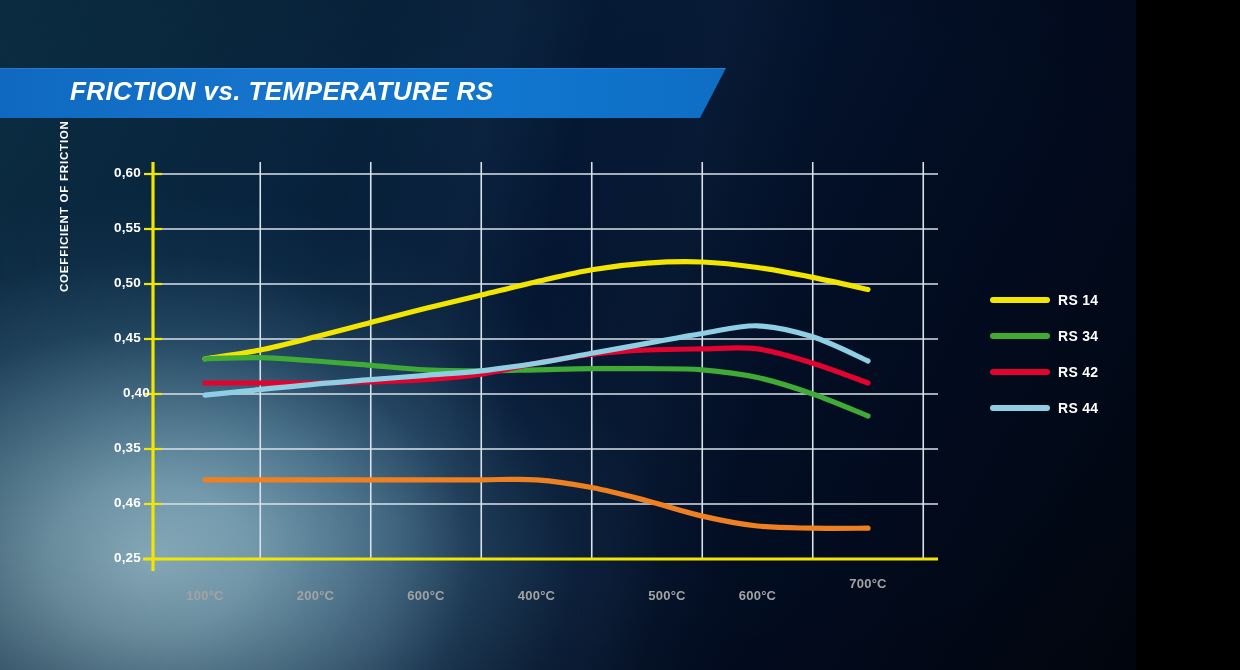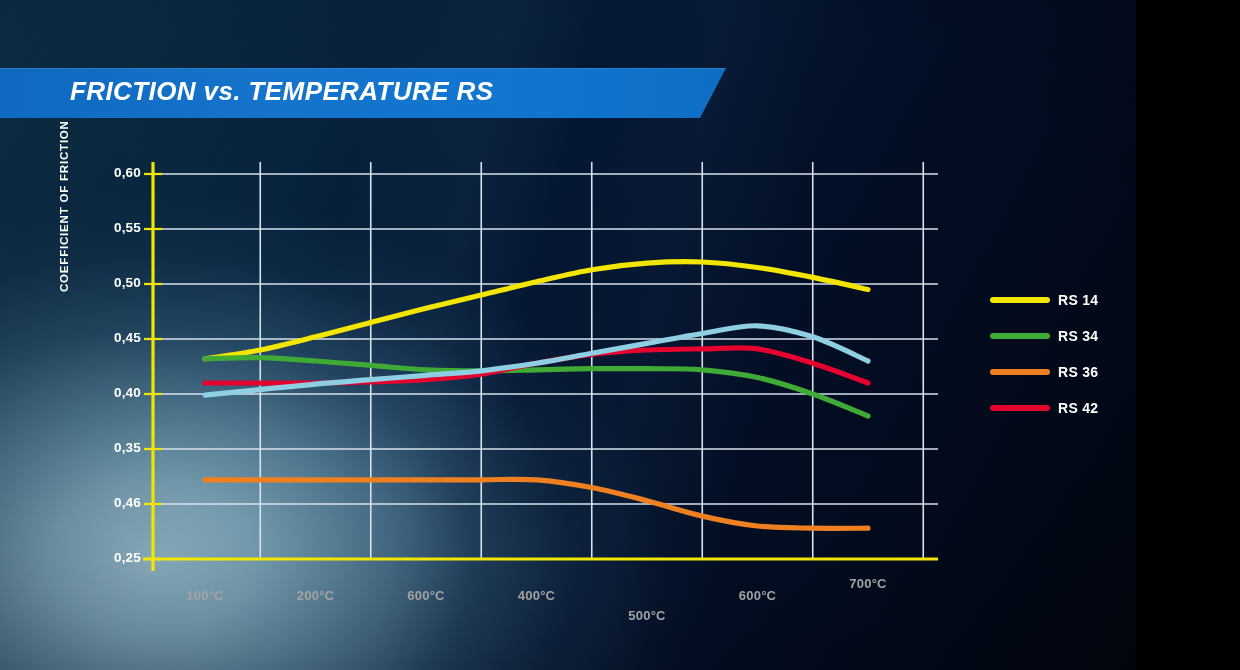--- a/index.html
+++ b/index.html
@@ -180,47 +180,47 @@
         <path d="M 205.00 395.10 C 214.21 394.18, 241.83 391.43, 260.25 389.60 C 278.67 387.77, 297.08 385.75, 315.50 384.10 C 333.92 382.45, 352.33 381.17, 370.75 379.70 C 389.17 378.23, 407.58 376.77, 426.00 375.30 C 444.42 373.83, 462.83 372.92, 481.25 370.90 C 499.67 368.88, 518.08 366.13, 536.50 363.20 C 554.92 360.27, 573.33 356.60, 591.75 353.30 C 610.17 350.00, 628.58 346.70, 647.00 343.40 C 665.42 340.10, 683.83 336.43, 702.25 333.50 C 720.67 330.57, 739.08 325.25, 757.50 325.80 C 775.92 326.35, 794.33 330.93, 812.75 336.80 C 831.17 342.67, 858.79 356.97, 868.00 361.00" fill="none" stroke="#8fcfe4" stroke-width="5.2" stroke-linecap="round" stroke-linejoin="round"></path>
       </g>
   </svg>
 
   <div class="ylabel">COEFFICIENT OF FRICTION</div>
   <div id="ytick-group">
       <div class="ytick" style="left: 95px; top: 165px;">0,60</div>
       <div class="ytick" style="left: 95px; top: 220px;">0,55</div>
       <div class="ytick" style="left: 95px; top: 275px;">0,50</div>
       <div class="ytick" style="left: 95px; top: 330px;">0,45</div>
-      <div class="ytick" style="left: 95px; top: 385px; text-align: right;">0,40</div>
+      <div class="ytick" style="left: 104px; top: 385px; text-align: right;">0,40</div>
       <div class="ytick" style="left: 95px; top: 440px;">0,35</div>
       <div class="ytick" style="left: 95px; top: 495px;">0,46</div>
       <div class="ytick" style="left: 95px; top: 550px;">0,25</div>
     </div>
   <div id="xtick-group">
       <div class="xtick" style="left: 165px; top: 588px;">100°C</div>
       <div class="xtick" style="left: 275.5px; top: 588px;">200°C</div>
       <div class="xtick" style="left: 386px; top: 588px;">600°C</div>
       <div class="xtick" style="left: 496.5px; top: 588px;">400°C</div>
-      <div class="xtick" style="left: 607px; top: 588px; margin-top: 20px;">500°C</div>
+      <div class="xtick" style="left: 627px; top: 588px;">500°C</div>
       <div class="xtick" style="left: 717.5px; top: 588px;">600°C</div>
       <div class="xtick" style="left: 828px; top: 576px;">700°C</div>
     </div>
 
   <div class="legend" id="legend-group">
       <div class="legend-row">
         <div class="legend-swatch" style="background: rgb(242, 229, 0);"></div>
         <div class="legend-label">RS 14</div>
       </div>
       <div class="legend-row">
         <div class="legend-swatch" style="background: rgb(63, 170, 53);"></div>
         <div class="legend-label">RS 34</div>
       </div>
       <div class="legend-row">
-        <div class="legend-swatch" style="background: rgb(239, 128, 34);"></div>
-        <div class="legend-label">RS 36</div>
-      </div>
-      <div class="legend-row">
         <div class="legend-swatch" style="background: rgb(227, 3, 46);"></div>
         <div class="legend-label">RS 42</div>
       </div>
+      <div class="legend-row">
+        <div class="legend-swatch" style="background: rgb(143, 207, 228);"></div>
+        <div class="legend-label">RS 44</div>
+      </div>
     </div>
 
 </div>
 
 </body></html>

